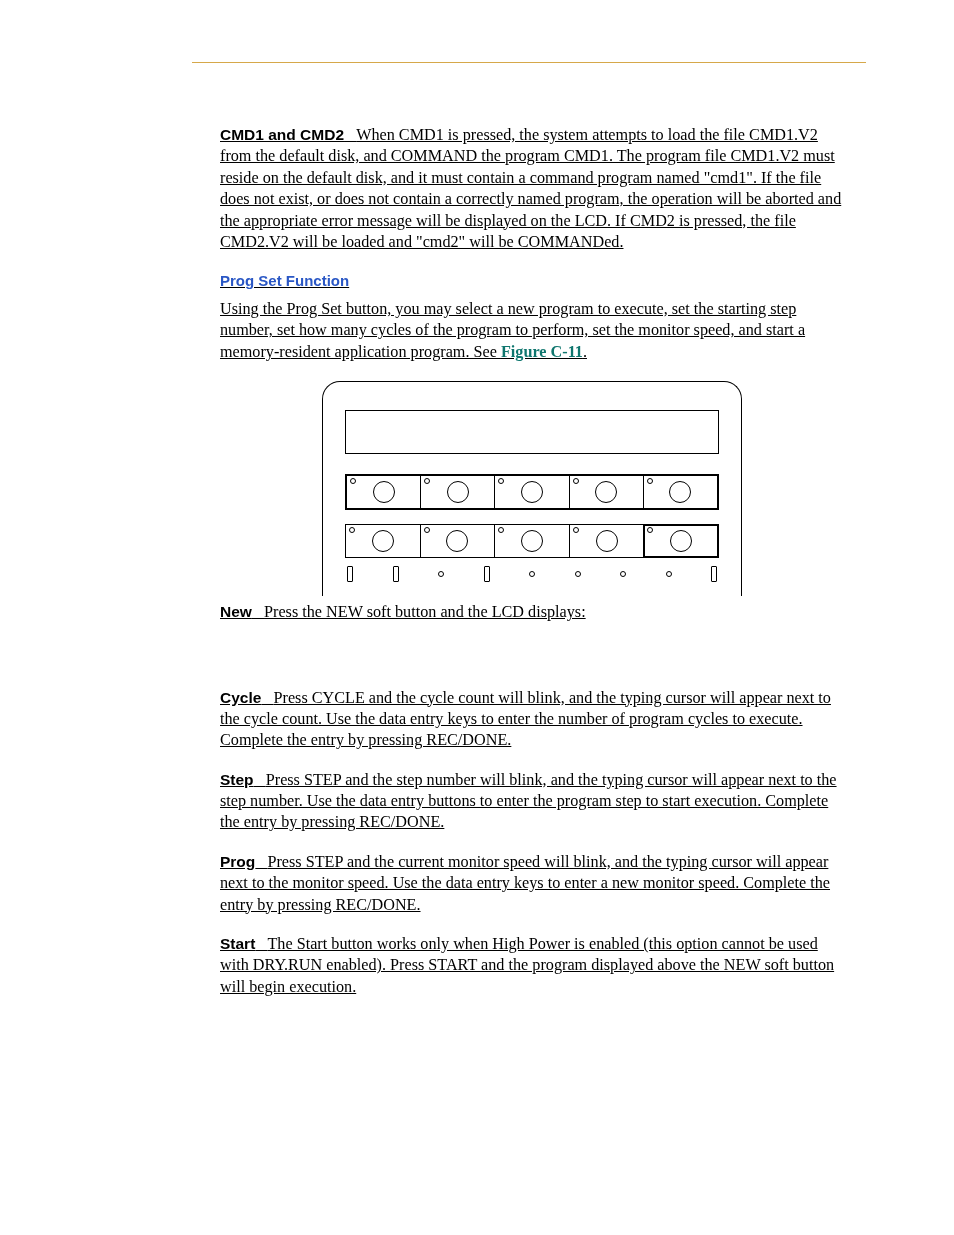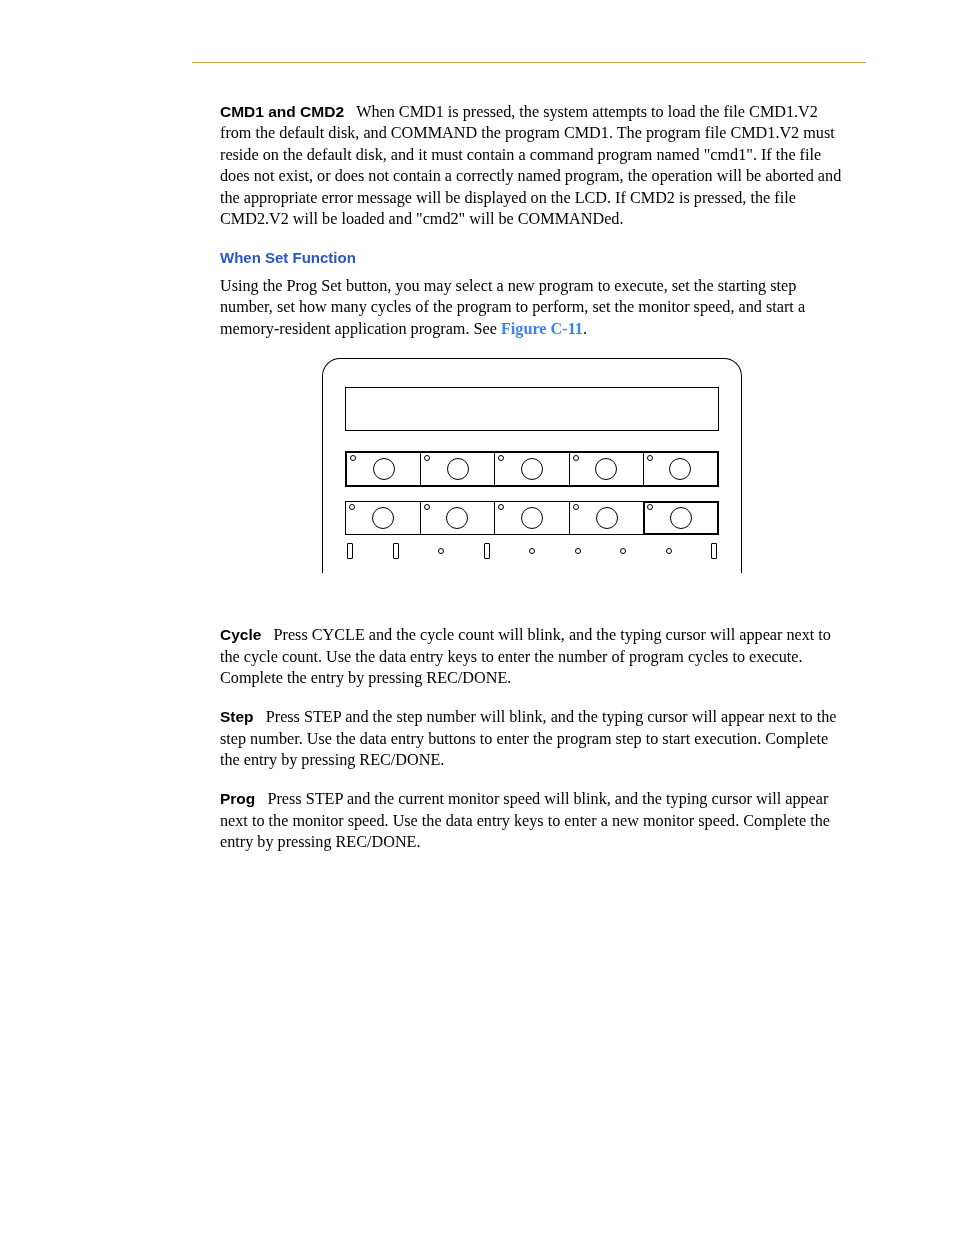--- a/index.html
+++ b/index.html
@@ -17,34 +17,35 @@
     position: relative;
   }
   .top-rule {
     position: absolute;
     top: 62px;
     left: 192px;
     right: 88px;
     border-top: 1px solid #d6a84a;
   }
   .content {
-    margin-top: 40px;
+    margin-top: 63px;
     font-size: 16.2px;
     line-height: 1.32;
+    text-decoration: underline;
   }
   .para { margin: 0 0 18px 0; }
   .run-in { font-family: Arial, Helvetica, sans-serif; font-weight: bold; font-size: 15.5px; }
   .h-blue {
     font-family: Arial, Helvetica, sans-serif;
     font-weight: bold;
     font-size: 15px;
     color: #2a57c5;
     margin: 10px 0 8px 0;
   }
-  .figref { color: #3b82f6; font-weight: bold; }
+  .figref { color: #0f766e; font-weight: bold; }
   .fig-wrap { text-align: center; margin: 18px 0 6px 0; }
   .fig-caption {
     font-family: Arial, Helvetica, sans-serif;
     font-weight: bold;
     font-size: 14.5px;
     text-align: center;
     margin: 10px 0 28px 0;
   }
   
   .panel {
@@ -113,21 +114,21 @@
 
 <div class="page">
   <div class="top-rule"></div>
 
   <div class="content">
 
     <p class="para">
       <span class="run-in">CMD1 and CMD2</span>&nbsp;&nbsp;&nbsp;<span>When CMD1 is pressed, the system attempts to load the file CMD1.V2 from the default disk, and COMMAND the program CMD1.   The program file CMD1.V2 must reside on the default disk, and it must contain a command program named "cmd1". If the file does not exist, or does not contain a correctly named program, the operation will be aborted and the appropriate error message will be displayed on the LCD. If CMD2 is pressed, the file CMD2.V2 will be loaded and "cmd2" will be COMMANDed.</span>
     </p>
 
-    <p class="h-blue">When Set Function</p>
+    <p class="h-blue">Prog Set Function</p>
 
     <p class="para">
       <span>Using the Prog Set button, you may select a new program to execute, set the starting step number, set how many cycles of the program to perform, set the monitor speed, and start a memory-resident application program. See </span><span class="figref">Figure C-11</span><span>.</span>
     </p>
 
     <div class="fig-wrap">
       <div class="panel">
         <div class="lcd"></div>
 
         <div class="btnrow top">
@@ -184,31 +185,37 @@
           <span class="dot"></span>
           <span class="dot"></span>
           <span class="dot"></span>
           <span class="dot"></span>
           <span class="tick"></span>
         </div>
       </div>
     </div>
 
 
+    <p class="para">
+      <span class="run-in">New</span>&nbsp;&nbsp;&nbsp;<span>Press the NEW soft button and the LCD displays:</span>
+    </p>
 
     <div style="height:46px"></div>
 
 
     <p class="para">
       <span class="run-in">Cycle</span>&nbsp;&nbsp;&nbsp;<span>Press CYCLE and the cycle count will blink, and the typing cursor will appear next to the cycle count. Use the data entry keys to enter the number of program cycles to execute. Complete the entry by pressing REC/DONE.</span>
     </p>
 
     <p class="para">
       <span class="run-in">Step</span>&nbsp;&nbsp;&nbsp;<span>Press STEP and the step number will blink, and the typing cursor will appear next to the step number. Use the data entry buttons to enter the program step to start execution. Complete the entry by pressing REC/DONE.</span>
     </p>
 
     <p class="para">
       <span class="run-in">Prog</span>&nbsp;&nbsp;&nbsp;<span>Press STEP and the current monitor speed will blink, and the typing cursor will appear next to the monitor speed. Use the data entry keys to enter a new monitor speed. Complete the entry by pressing REC/DONE.</span>
     </p>
 
+    <p class="para">
+      <span class="run-in">Start</span>&nbsp;&nbsp;&nbsp;<span>The Start button works only when High Power is enabled (this option cannot be used with DRY.RUN enabled). Press START and the program displayed above the NEW soft button will begin execution.</span>
+    </p>
 
   </div>
 </div>
 
 </body></html>

